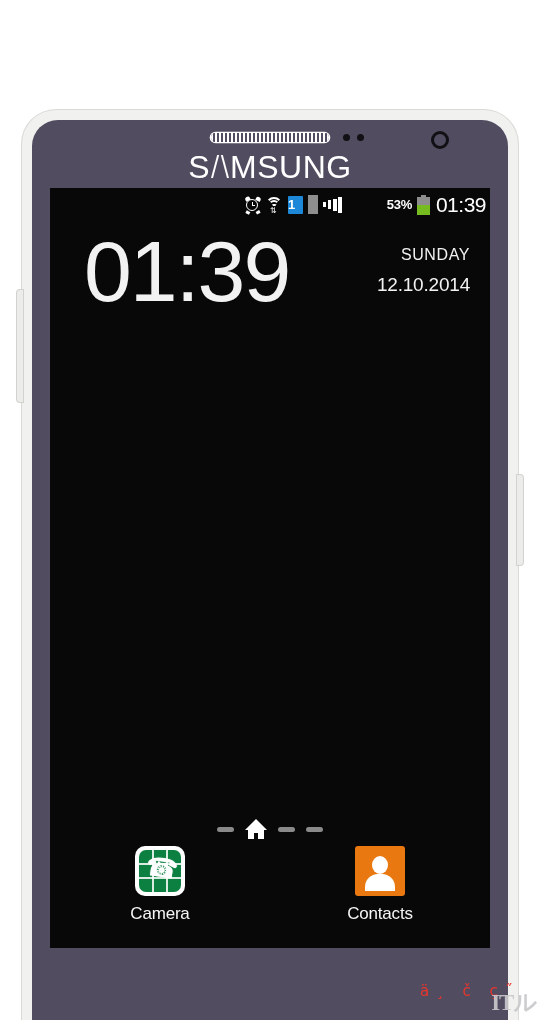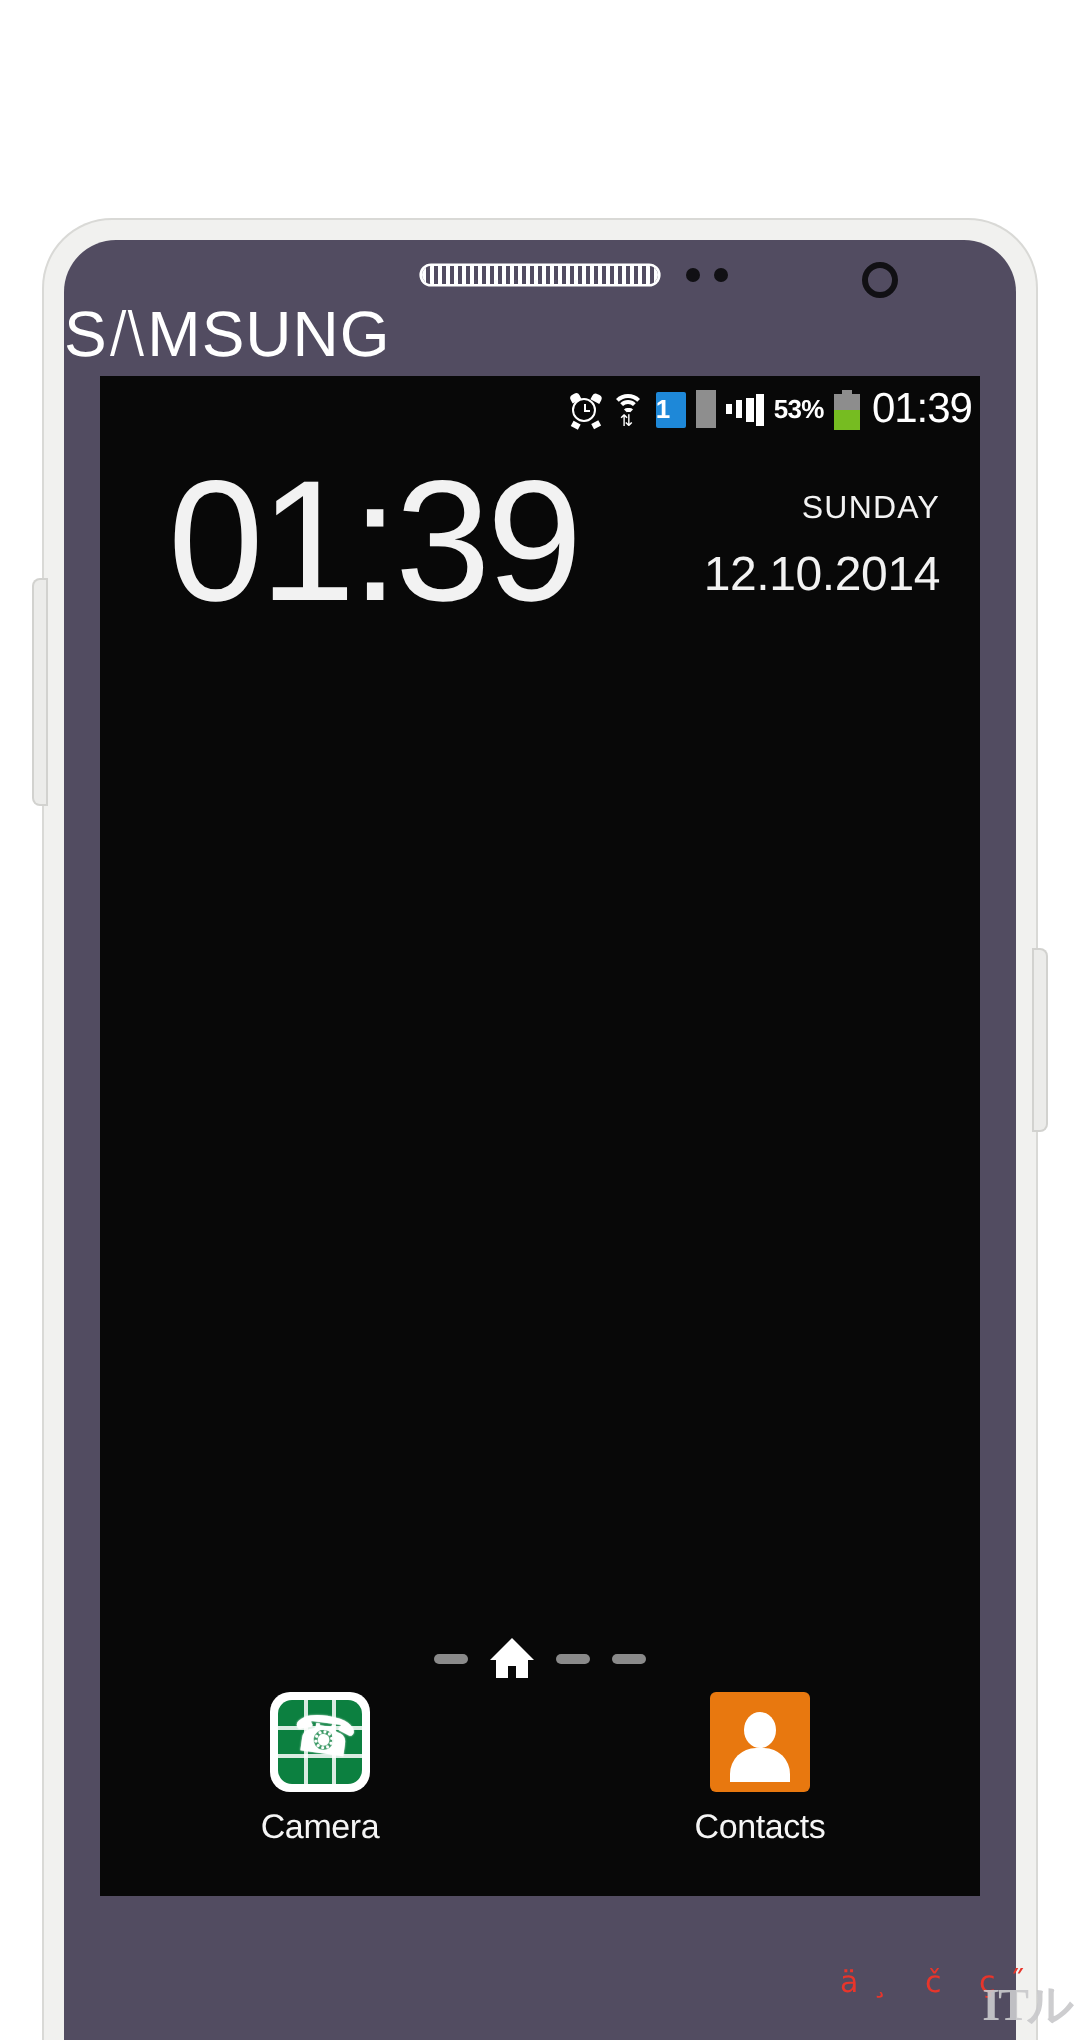--- a/index.html
+++ b/index.html
@@ -95,20 +95,21 @@
     background: #524c61;
     border: 3px solid #111014;
   }
 
   
   #brand-logo {
     position: absolute;
     top: 31px;
     left: 0;
     right: 0;
+    text-align: center;
     color: #ffffff;
     font-size: 32px;
     letter-spacing: 0.5px;
     font-family: "Liberation Sans", sans-serif;
     font-weight: 400;
     line-height: 1;
   }
   #brand-logo .slant-a {
     display: inline-block;
     position: relative;
@@ -251,20 +252,21 @@
     align-items: flex-end;
     gap: 1.6px;
     box-sizing: content-box;
   }
 
   .batt-pct {
     color: #ffffff;
     font-size: 13px;
     font-weight: bold;
     letter-spacing: -0.3px;
+    margin-left: 40px;
   }
 
   
   .batt-glyph { position: relative; width: 13px; height: 20px; }
   .batt-glyph .nub {
     position: absolute; left: 4px; top: 0;
     width: 5px; height: 2.5px; background: #8d8d8d;
   }
   .batt-glyph .body {
     position: absolute; left: 0; top: 2.5px;
@@ -308,21 +310,21 @@
     padding-right: 6px;
   }
   #clock-weekday {
     color: #f2f2f2;
     font-size: 16px;
     letter-spacing: 0.6px;
     font-weight: 400;
   }
   #clock-date {
     color: #f2f2f2;
-    font-size: 24px;
+    font-size: 19px;
     margin-top: 10px;
     letter-spacing: -0.2px;
   }
 
   
   #page-indicator {
     position: absolute;
     bottom: 109px;
     left: 0; right: 0;
     display: flex;

